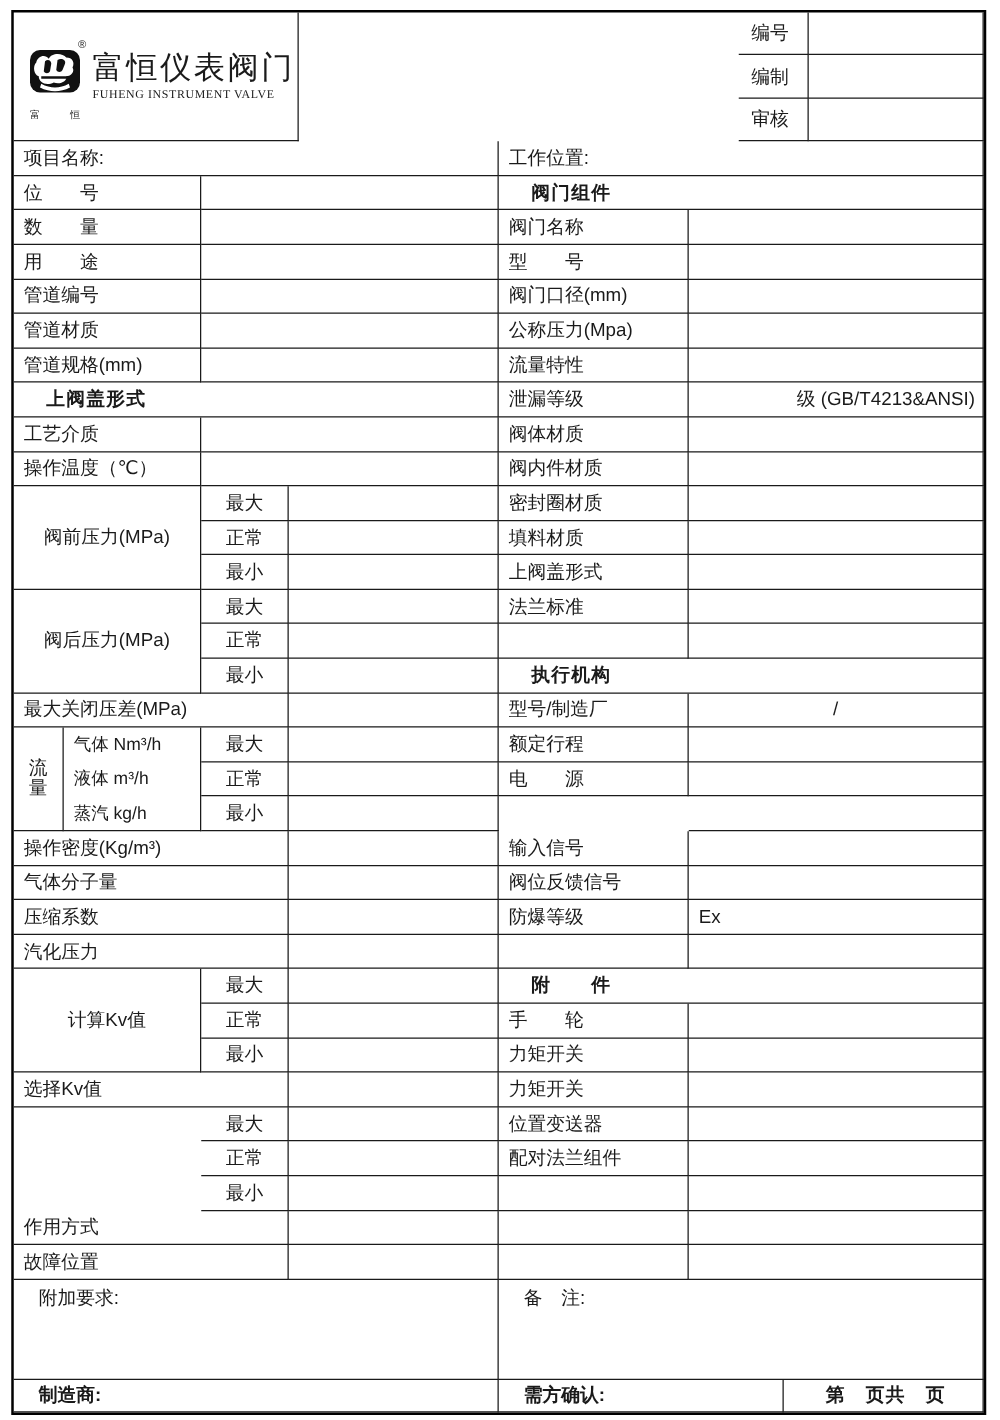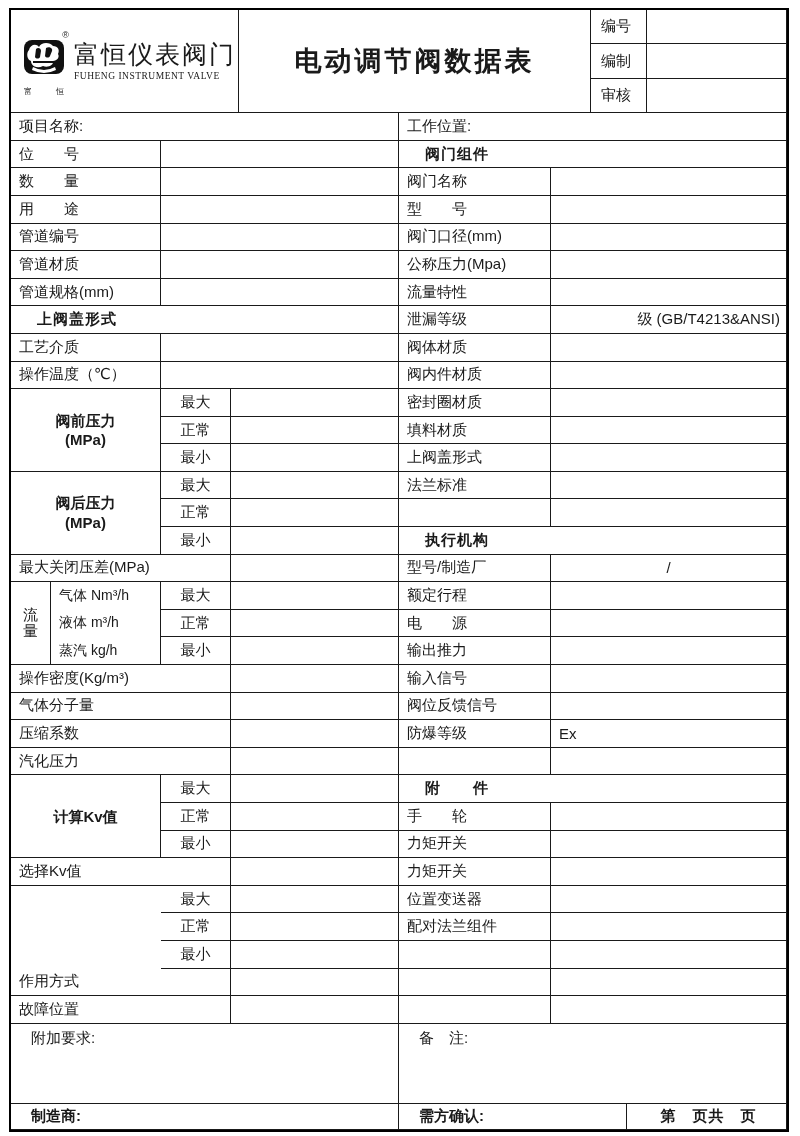--- a/index.html
+++ b/index.html
@@ -23,21 +23,21 @@
   .brand-cn{font-family:"Liberation Serif","DejaVu Serif",serif;font-size:25px;letter-spacing:2px;white-space:nowrap;}
   .brand-en{font-family:"Liberation Serif","DejaVu Serif",serif;font-size:9.5px;letter-spacing:.5px;white-space:nowrap;margin-top:3px;}
 
   
   .bodygrid{display:grid;grid-template-columns:40px 110px 70px 168px 152px 76px 160px;
             grid-template-rows:repeat(33,27.6px) 80px 26px;}
   .cell{border-right:1px solid #1a1a1a;border-bottom:1px solid #1a1a1a;box-sizing:border-box;
         display:flex;align-items:center;font-size:15px;padding:0 4px 0 8px;overflow:hidden;white-space:nowrap;}
   .c{justify-content:center;padding:0;}
   .sec{font-weight:700;padding-left:26px;letter-spacing:1px;}
-  .grp{flex-direction:column;justify-content:center;padding:0;text-align:center;line-height:1.3;font-weight:bold;}
+  .grp{flex-direction:row;justify-content:center;padding:0;text-align:center;line-height:1.3;}
   .vtxt{flex-direction:column;justify-content:center;padding:0;line-height:1.1;}
   .units{flex-direction:column;justify-content:center;align-items:flex-start;line-height:27.6px;font-size:14px;padding-left:8px;}
   .units div{height:27.6px;}
   .tall{align-items:flex-start;padding-top:5px;font-weight:400;padding-left:20px;}
   .bold{font-weight:700;padding-left:20px;}
   .rv{justify-content:flex-end;padding-right:6px;}
   .pcenter{justify-content:center;font-weight:700;letter-spacing:1px;}
 </style>
 </head>
 <body>
@@ -62,21 +62,20 @@
             <span>富</span>
             <span>恒</span>
           </div>
         </div>
         <div class="brand">
           <span class="brand-cn">富恒仪表阀门</span>
           <span class="brand-en">FUHENG INSTRUMENT VALVE</span>
         </div>
       </div>
     </div>
-    <div class="hcell title-cell">电动调节阀数据表</div>
     <div class="hcell meta-l" style="grid-area:1/3/2/4">编号</div>
     <div class="hcell meta-v" style="grid-area:1/4/2/5"></div>
     <div class="hcell meta-l" style="grid-area:2/3/3/4">编制</div>
     <div class="hcell meta-v" style="grid-area:2/4/3/5"></div>
     <div class="hcell meta-l" style="grid-area:3/3/4/4">审核</div>
     <div class="hcell meta-v" style="grid-area:3/4/4/5"></div>
   </div>
 
   <div class="bodygrid">
 
@@ -174,21 +173,20 @@
     <div class="cell" style="grid-area:18/4/19/5"></div>
     <div class="cell c" style="grid-area:19/3/20/4">正常</div>
     <div class="cell" style="grid-area:19/4/20/5"></div>
     <div class="cell c" style="grid-area:20/3/21/4">最小</div>
     <div class="cell" style="grid-area:20/4/21/5"></div>
 
     <div class="cell" style="grid-area:18/5/19/6">额定行程</div>
     <div class="cell" style="grid-area:18/6/19/8"></div>
     <div class="cell" style="grid-area:19/5/20/6">电　　源</div>
     <div class="cell" style="grid-area:19/6/20/8"></div>
-    <div class="cell" style="grid-area:20/5/21/6">输出推力</div>
     <div class="cell" style="grid-area:20/6/21/8"></div>
 
     <div class="cell" style="grid-area:21/1/22/4">操作密度(Kg/m³)</div>
     <div class="cell" style="grid-area:21/4/22/5"></div>
     <div class="cell" style="grid-area:21/5/22/6">输入信号</div>
     <div class="cell" style="grid-area:21/6/22/8"></div>
 
     <div class="cell" style="grid-area:22/1/23/4">气体分子量</div>
     <div class="cell" style="grid-area:22/4/23/5"></div>
     <div class="cell" style="grid-area:22/5/23/6">阀位反馈信号</div>

